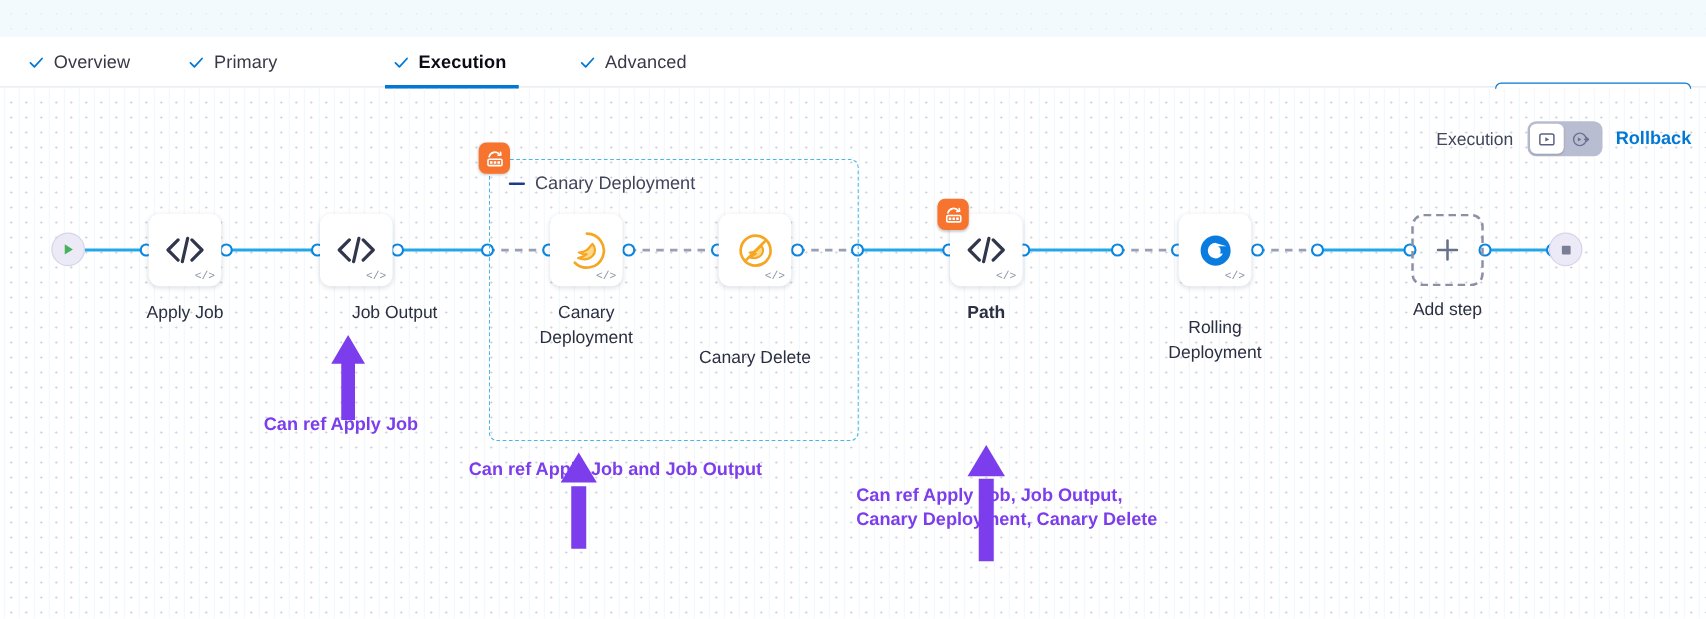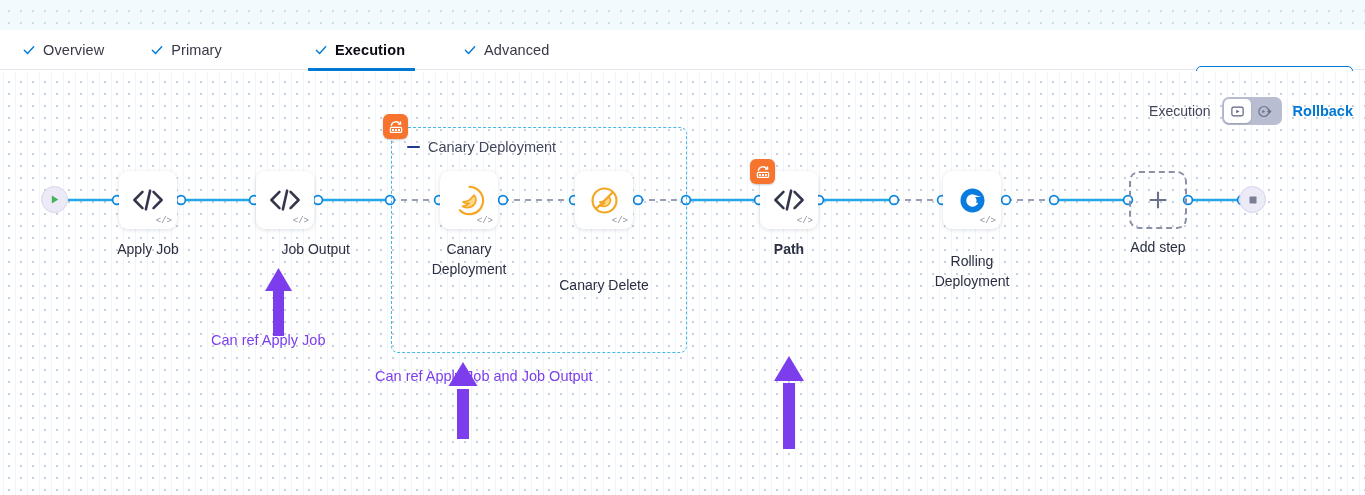--- a/index.html
+++ b/index.html
@@ -179,21 +179,21 @@
   .add-step {
     position: absolute; width: 58px; height: 58px;
     border: 2px dashed #8b90a6; border-radius: 10px;
     display: flex; align-items: center; justify-content: center;
     color: #6a7087; cursor: pointer;
   }
 
   
   .anno {
     position: absolute;
-    color: #7c3ded; font-weight: 400; font-size: 14.5px; line-height: 19px;
+    color: #7c3ded; font-weight: 700; font-size: 14.5px; line-height: 19px;
     white-space: pre; pointer-events: none;
   }
 </style>
 </head>
 <body>
 
 <div id="root">
 
   <div class="top-strip"></div>
 
@@ -431,16 +431,18 @@
           <path d="M459 291l14.5 24h-29z"></path>
         </g>
         <g fill="#7c3ded">
           <rect x="779" y="312" width="12" height="66"></rect>
           <path d="M785 285l15 25h-30z"></path>
         </g>
       </svg>
 
       <div class="anno" style="left:207px; top:260px;">Can ref Apply Job</div>
       <div class="anno" style="left:371px; top:296px;">Can ref Apply Job and Job Output</div>
+      <div class="anno" style="left:681px; top:317px;">Can ref Apply Job, Job Output,
+Canary Deployment, Canary Delete</div>
 
     </div>
   </div>
 </div>
 
 </body></html>

